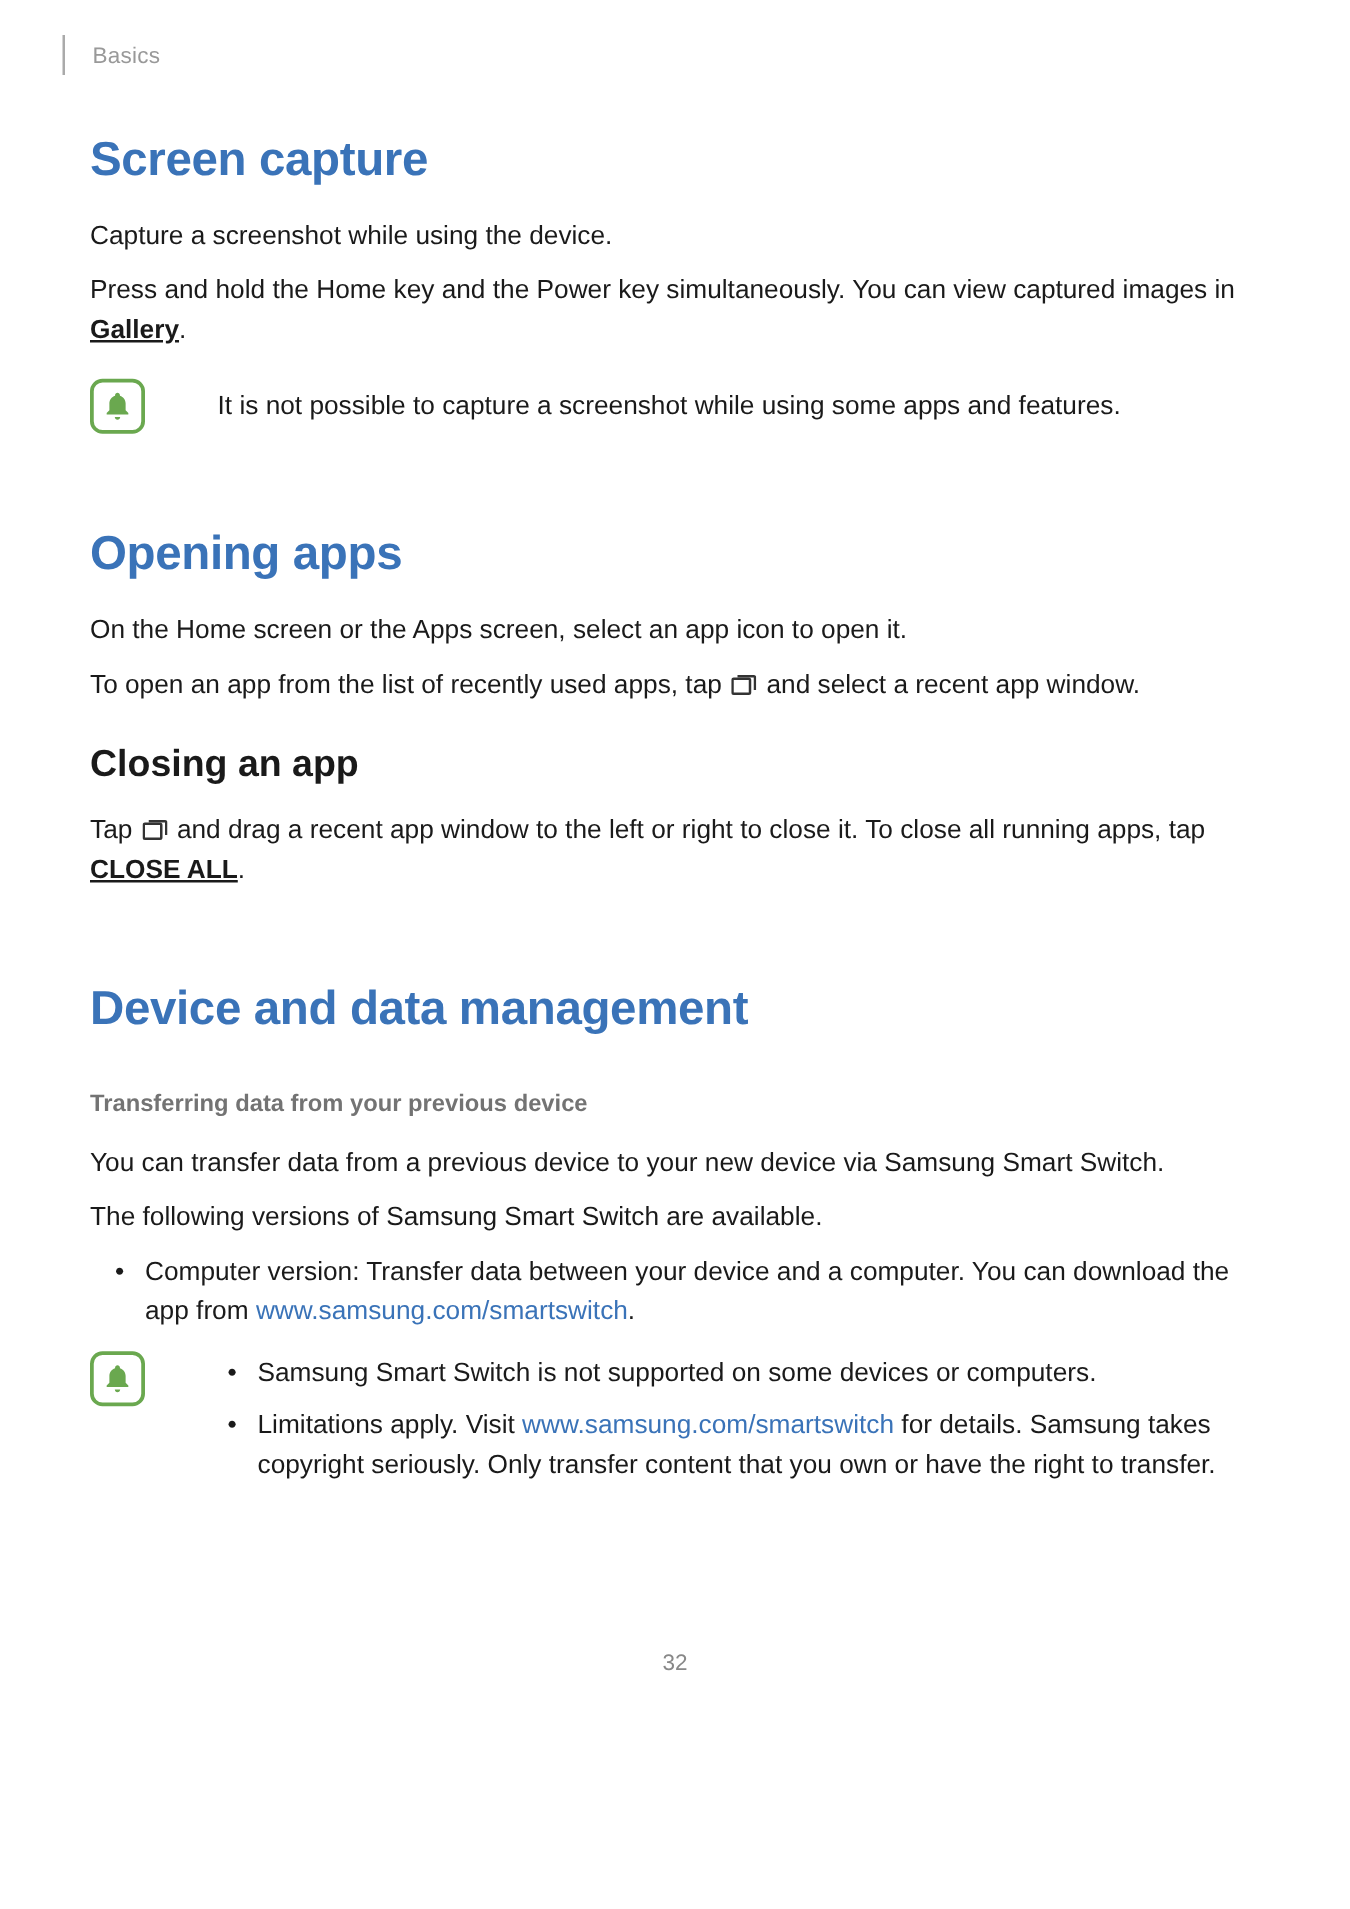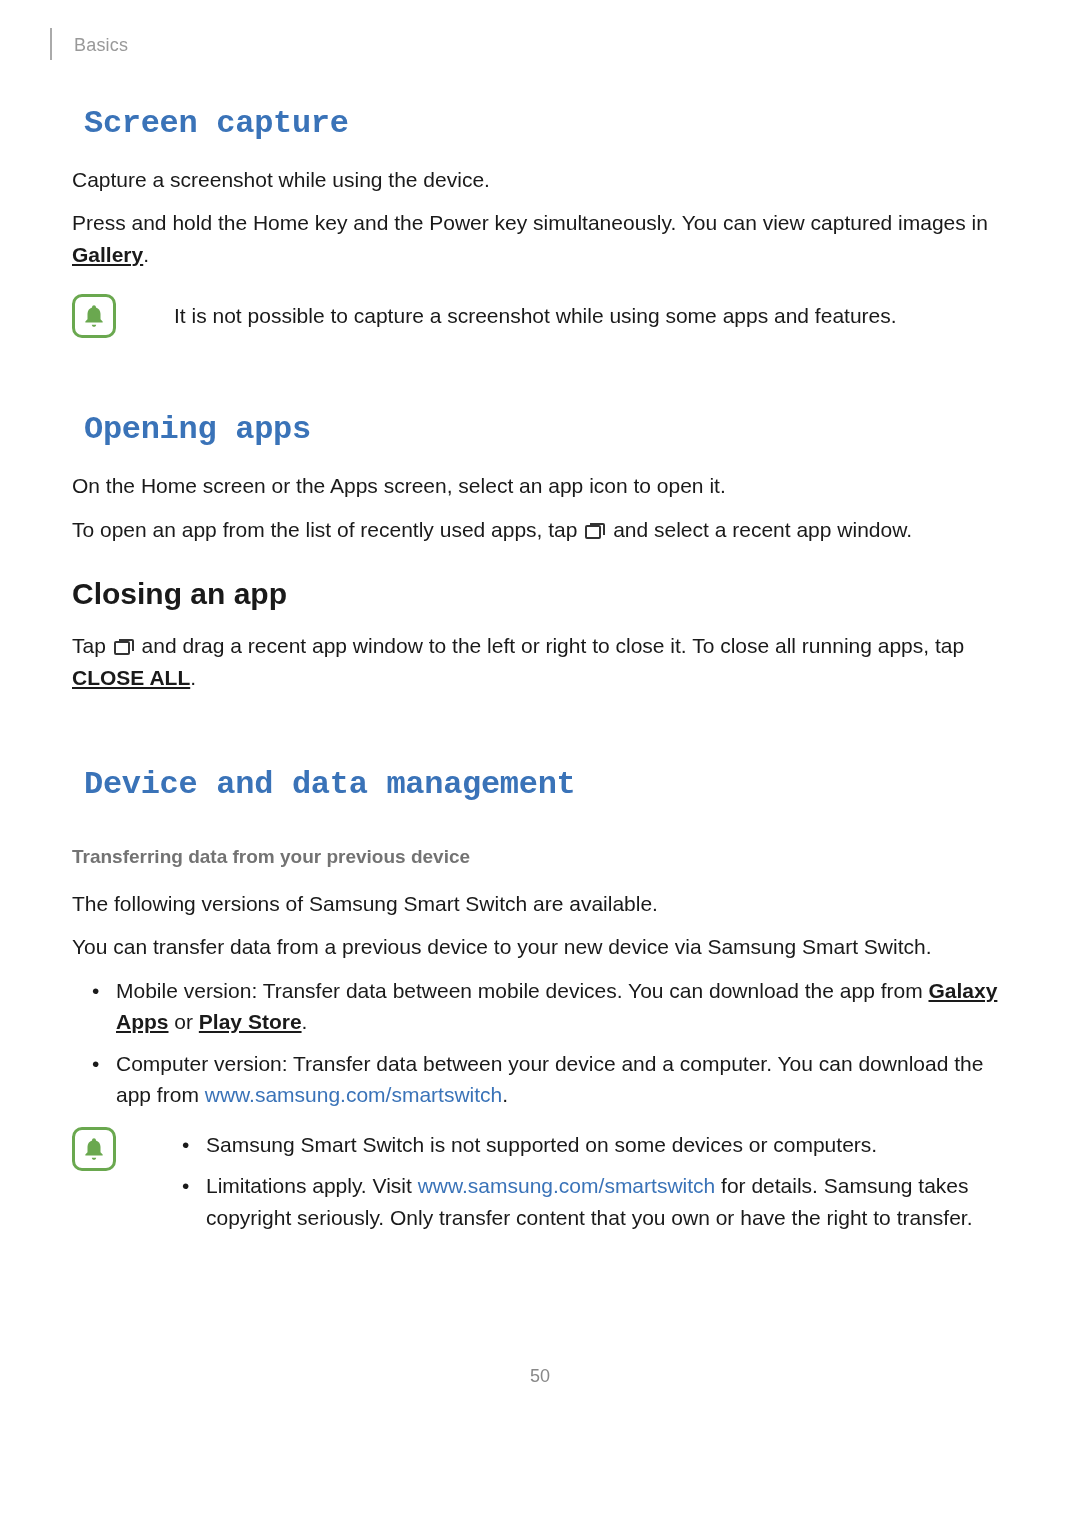--- a/index.html
+++ b/index.html
@@ -22,24 +22,23 @@
       color: #999;
       font-size: 18px;
       letter-spacing: 0.2px;
     }
     .content {
       padding-left: 22px;
     }
     h1 {
       color: #3a73b8;
       font-weight: 700;
-      font-size: 32px;
-      margin: 0 0 16px 12px;
+      font-size: 38px;
+      margin: 0 0 16px 0;
       letter-spacing: -0.3px;
-      font-family: Liberation Mono, monospace;
     }
     h2 {
       color: #737373;
       font-weight: 700;
       font-size: 19px;
       margin: 0 0 16px 0;
     }
     h3 {
       color: #1a1a1a;
       font-weight: 700;
@@ -141,26 +140,23 @@
       <span>Tap </span><span class="recenticon"><svg width="20" height="16" viewBox="0 0 20 16">
             <rect x="1" y="3" width="14" height="12" fill="none" stroke="#333" stroke-width="2" rx="1"></rect>
             <path d="M5 1h13c.6 0 1 .4 1 1v10" fill="none" stroke="#333" stroke-width="2"></path>
           </svg></span><span> and drag a recent app window to the left or right to close it. To close all running apps, tap </span><span class="bold">CLOSE ALL</span><span>.</span>
     </p>
   </div>
 
   <div class="section-last">
     <h1>Device and data management</h1>
     <h2 style="margin-top:34px;">Transferring data from your previous device</h2>
+    <p>You can transfer data from a previous device to your new device via Samsung Smart Switch.</p>
     <p>The following versions of Samsung Smart Switch are available.</p>
-    <p>You can transfer data from a previous device to your new device via Samsung Smart Switch.</p>
     <ul class="bullet">
-      <li>
-        <span>Mobile version: Transfer data between mobile devices. You can download the app from </span><span class="bold">Galaxy Apps</span><span> or </span><span class="bold">Play Store</span><span>.</span>
-      </li>
       <li>
         <span>Computer version: Transfer data between your device and a computer. You can download the app from </span><span class="link">www.samsung.com/smartswitch</span><span>.</span>
       </li>
     </ul>
     <div class="note-row" style="margin-top:14px;">
       <div class="note-icon-outer">
         <svg viewBox="0 0 24 24" fill="#6aa84f">
             <path d="M12 2c-1 0-1.8.8-1.8 1.8v.4C7.6 5 6 7.3 6 10v5l-2 2v1h16v-1l-2-2v-5c0-2.7-1.6-5-4.2-5.8v-.4C13.8 2.8 13 2 12 2zm0 20c1.1 0 2-.9 2-2h-4c0 1.1.9 2 2 2z"></path>
           </svg>
       </div>
@@ -168,14 +164,14 @@
         <ul class="bullet bullet-nested">
           <li>Samsung Smart Switch is not supported on some devices or computers.</li>
           <li>
             <span>Limitations apply. Visit </span><span class="link">www.samsung.com/smartswitch</span><span> for details. Samsung takes copyright seriously. Only transfer content that you own or have the right to transfer.</span>
           </li>
         </ul>
       </div>
     </div>
   </div>
 
-  <div class="pageno">50</div>
+  <div class="pageno">32</div>
 </div>
 
 </body></html>

